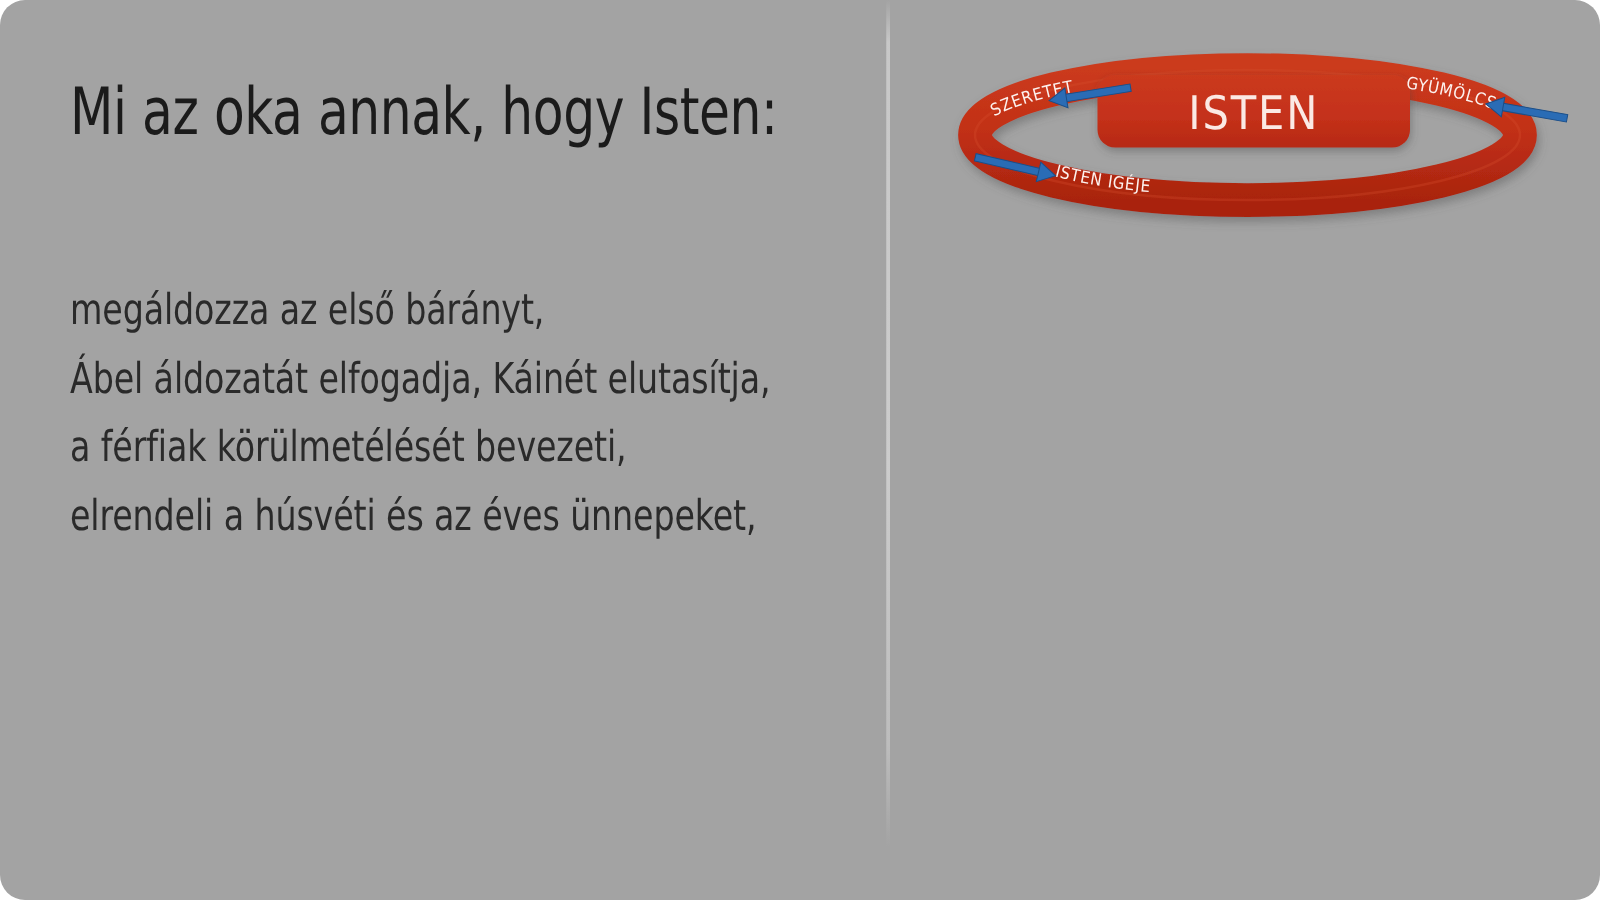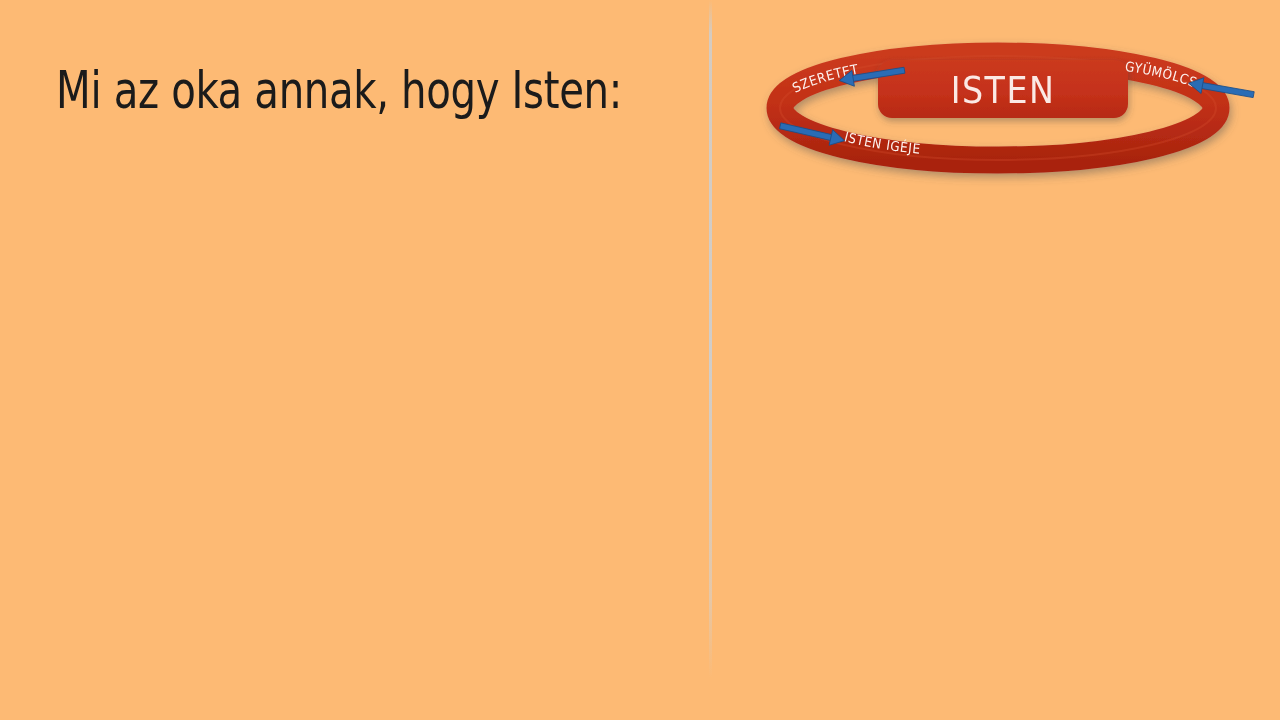--- a/index.html
+++ b/index.html
@@ -11,21 +11,22 @@
     width: 1280px;
     height: 720px;
     overflow: hidden;
     font-family: "DejaVu Sans Condensed", "Liberation Sans Narrow", "Liberation Sans", sans-serif;
     position: relative;
   }
 
   #slide {
     position: absolute;
     inset: 0;
-    background: #fdba74;
+    background: #a3a3a3;
+    border-radius: 20px;
   }
 
   
   .divider {
     position: absolute;
     left: 709px;
     top: 0px;
     width: 3px;
     height: 678px;
     background: linear-gradient(to bottom,
@@ -119,20 +120,26 @@
 </style>
 </head>
 <body>
 
 <div id="slide">
 
   <div class="text-pane">
 
     <div class="slide-title">Mi az oka annak, hogy Isten:</div>
 
+    <div class="body-block">
+      <div class="body-line">megáldozza az első bárányt,</div>
+      <div class="body-line">Ábel áldozatát elfogadja, Káinét elutasítja,</div>
+      <div class="body-line">a férfiak körülmetélését bevezeti,</div>
+      <div class="body-line">elrendeli a húsvéti és az éves ünnepeket,</div>
+    </div>
 
   </div>
 
   <div class="divider"></div>
 
   <div class="diagram-pane">
 
     <div class="cycle-diagram">
       <svg class="diagram-svg" viewBox="0 0 560 180" xmlns="http://www.w3.org/2000/svg">
 

